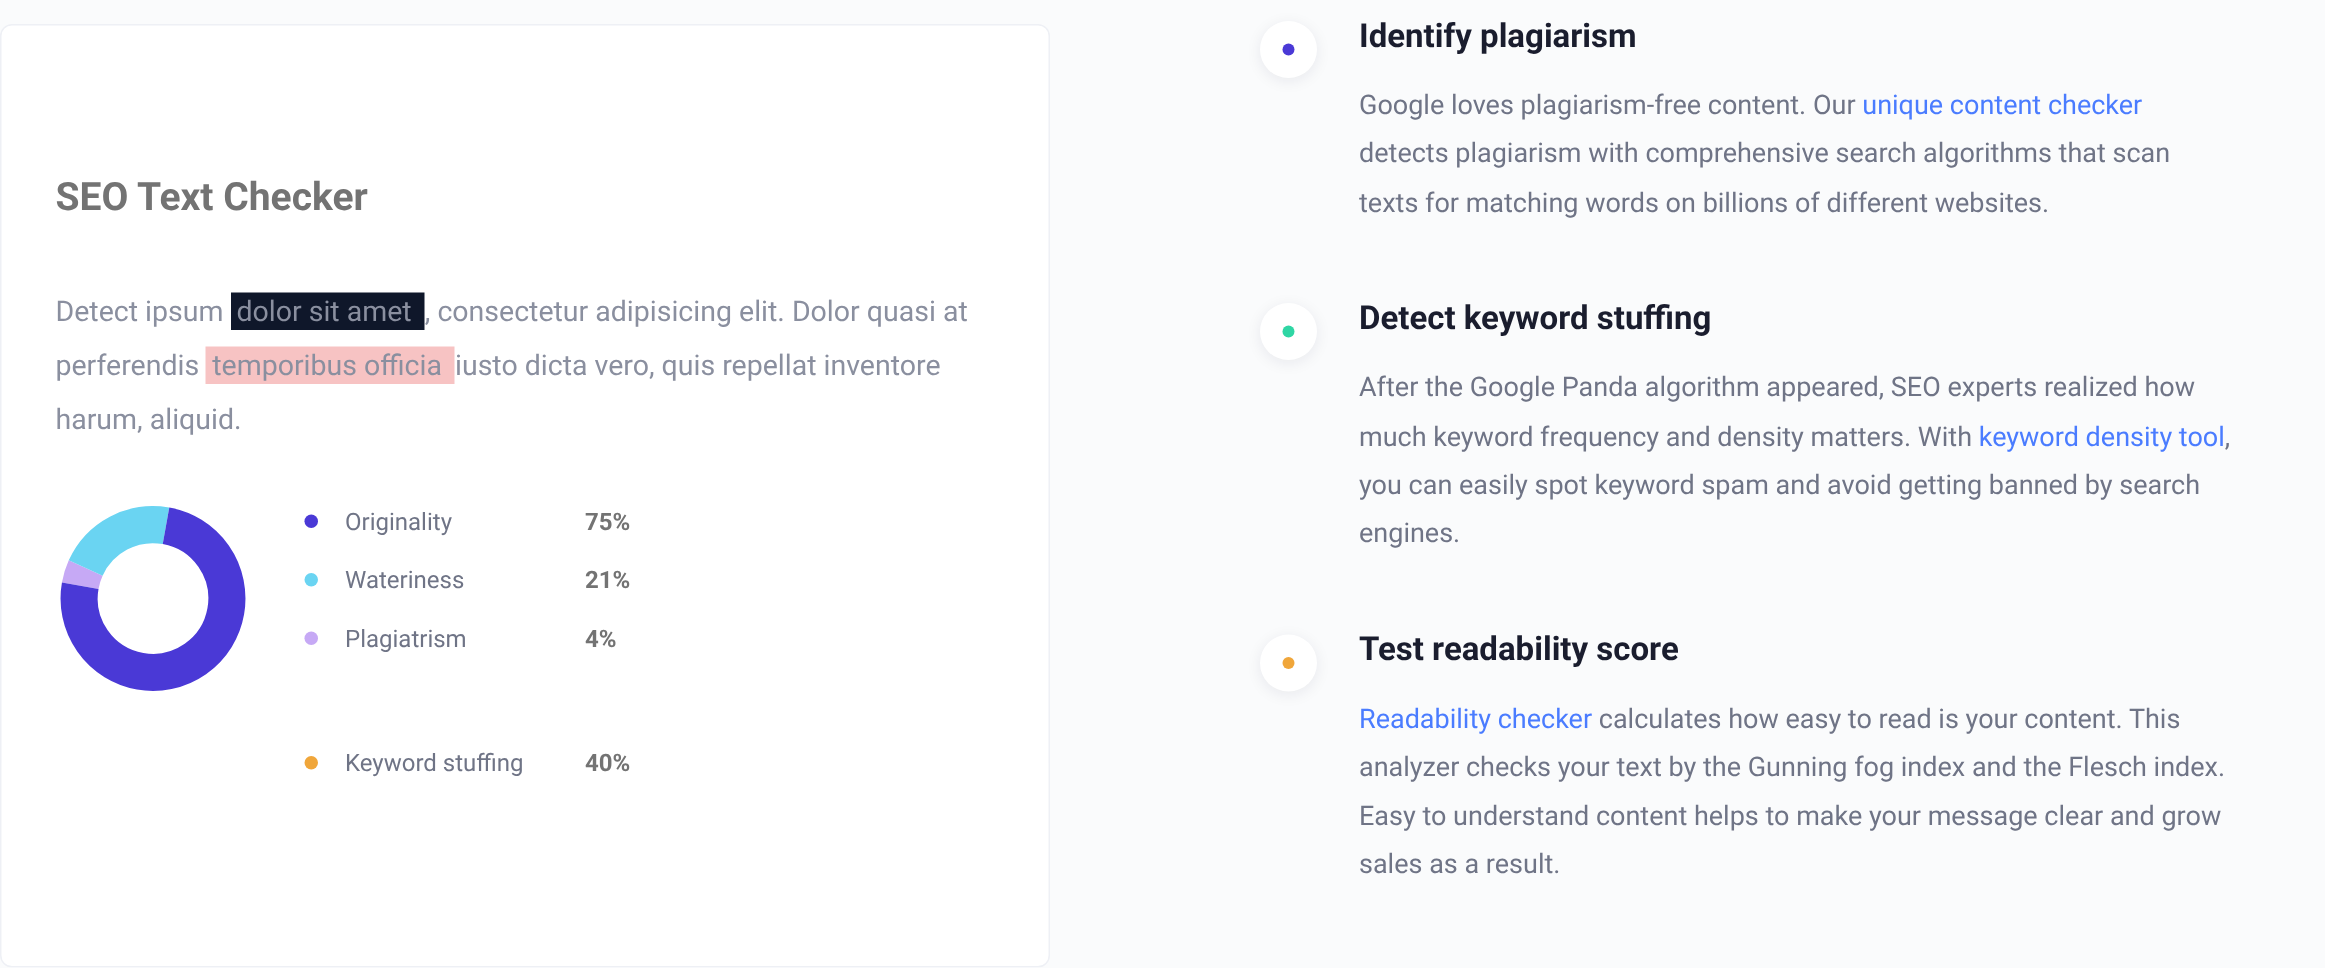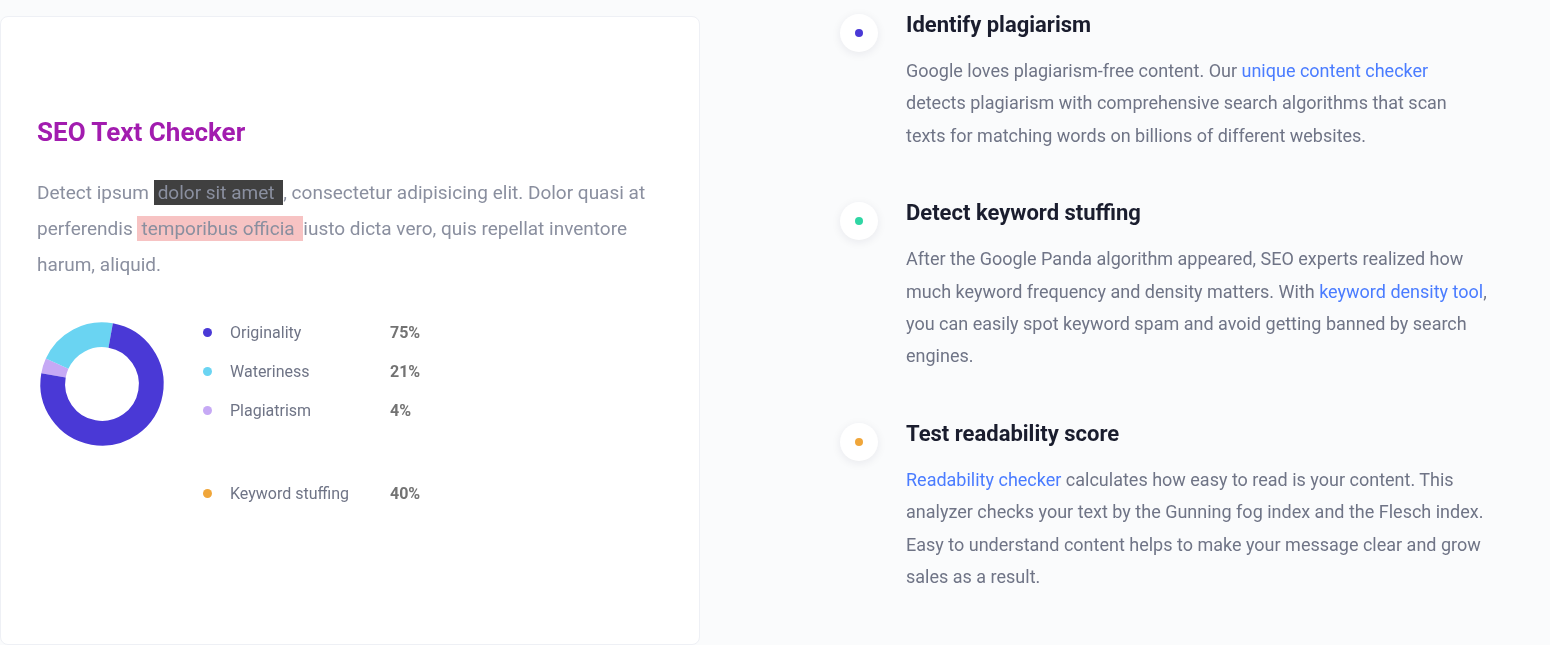--- a/index.html
+++ b/index.html
@@ -20,31 +20,31 @@
     margin-top: 16px;
     padding: 0;
     position: relative;
   }
   .left-inner {
     padding: 100px 36px 36px 36px;
   }
   .panel-title {
     font-size: 26px;
     font-weight: 700;
-    color: #a21caf;
-    margin-bottom: 28px;
+    color: #737373;
+    margin-bottom: 43px;
   }
   .para {
     font-size: 19px;
     line-height: 1.9;
     color: #8a8f9f;
     margin-bottom: 28px;
   }
   .hl-yellow {
-    background: #404040;
+    background: #0f172a;
     padding: 1px 4px;
   }
   .hl-red {
     background: #f7c3c3;
     padding: 1px 4px;
   }
   .hl-green {
     background: #a5e8c0;
     padding: 1px 4px;
   }

